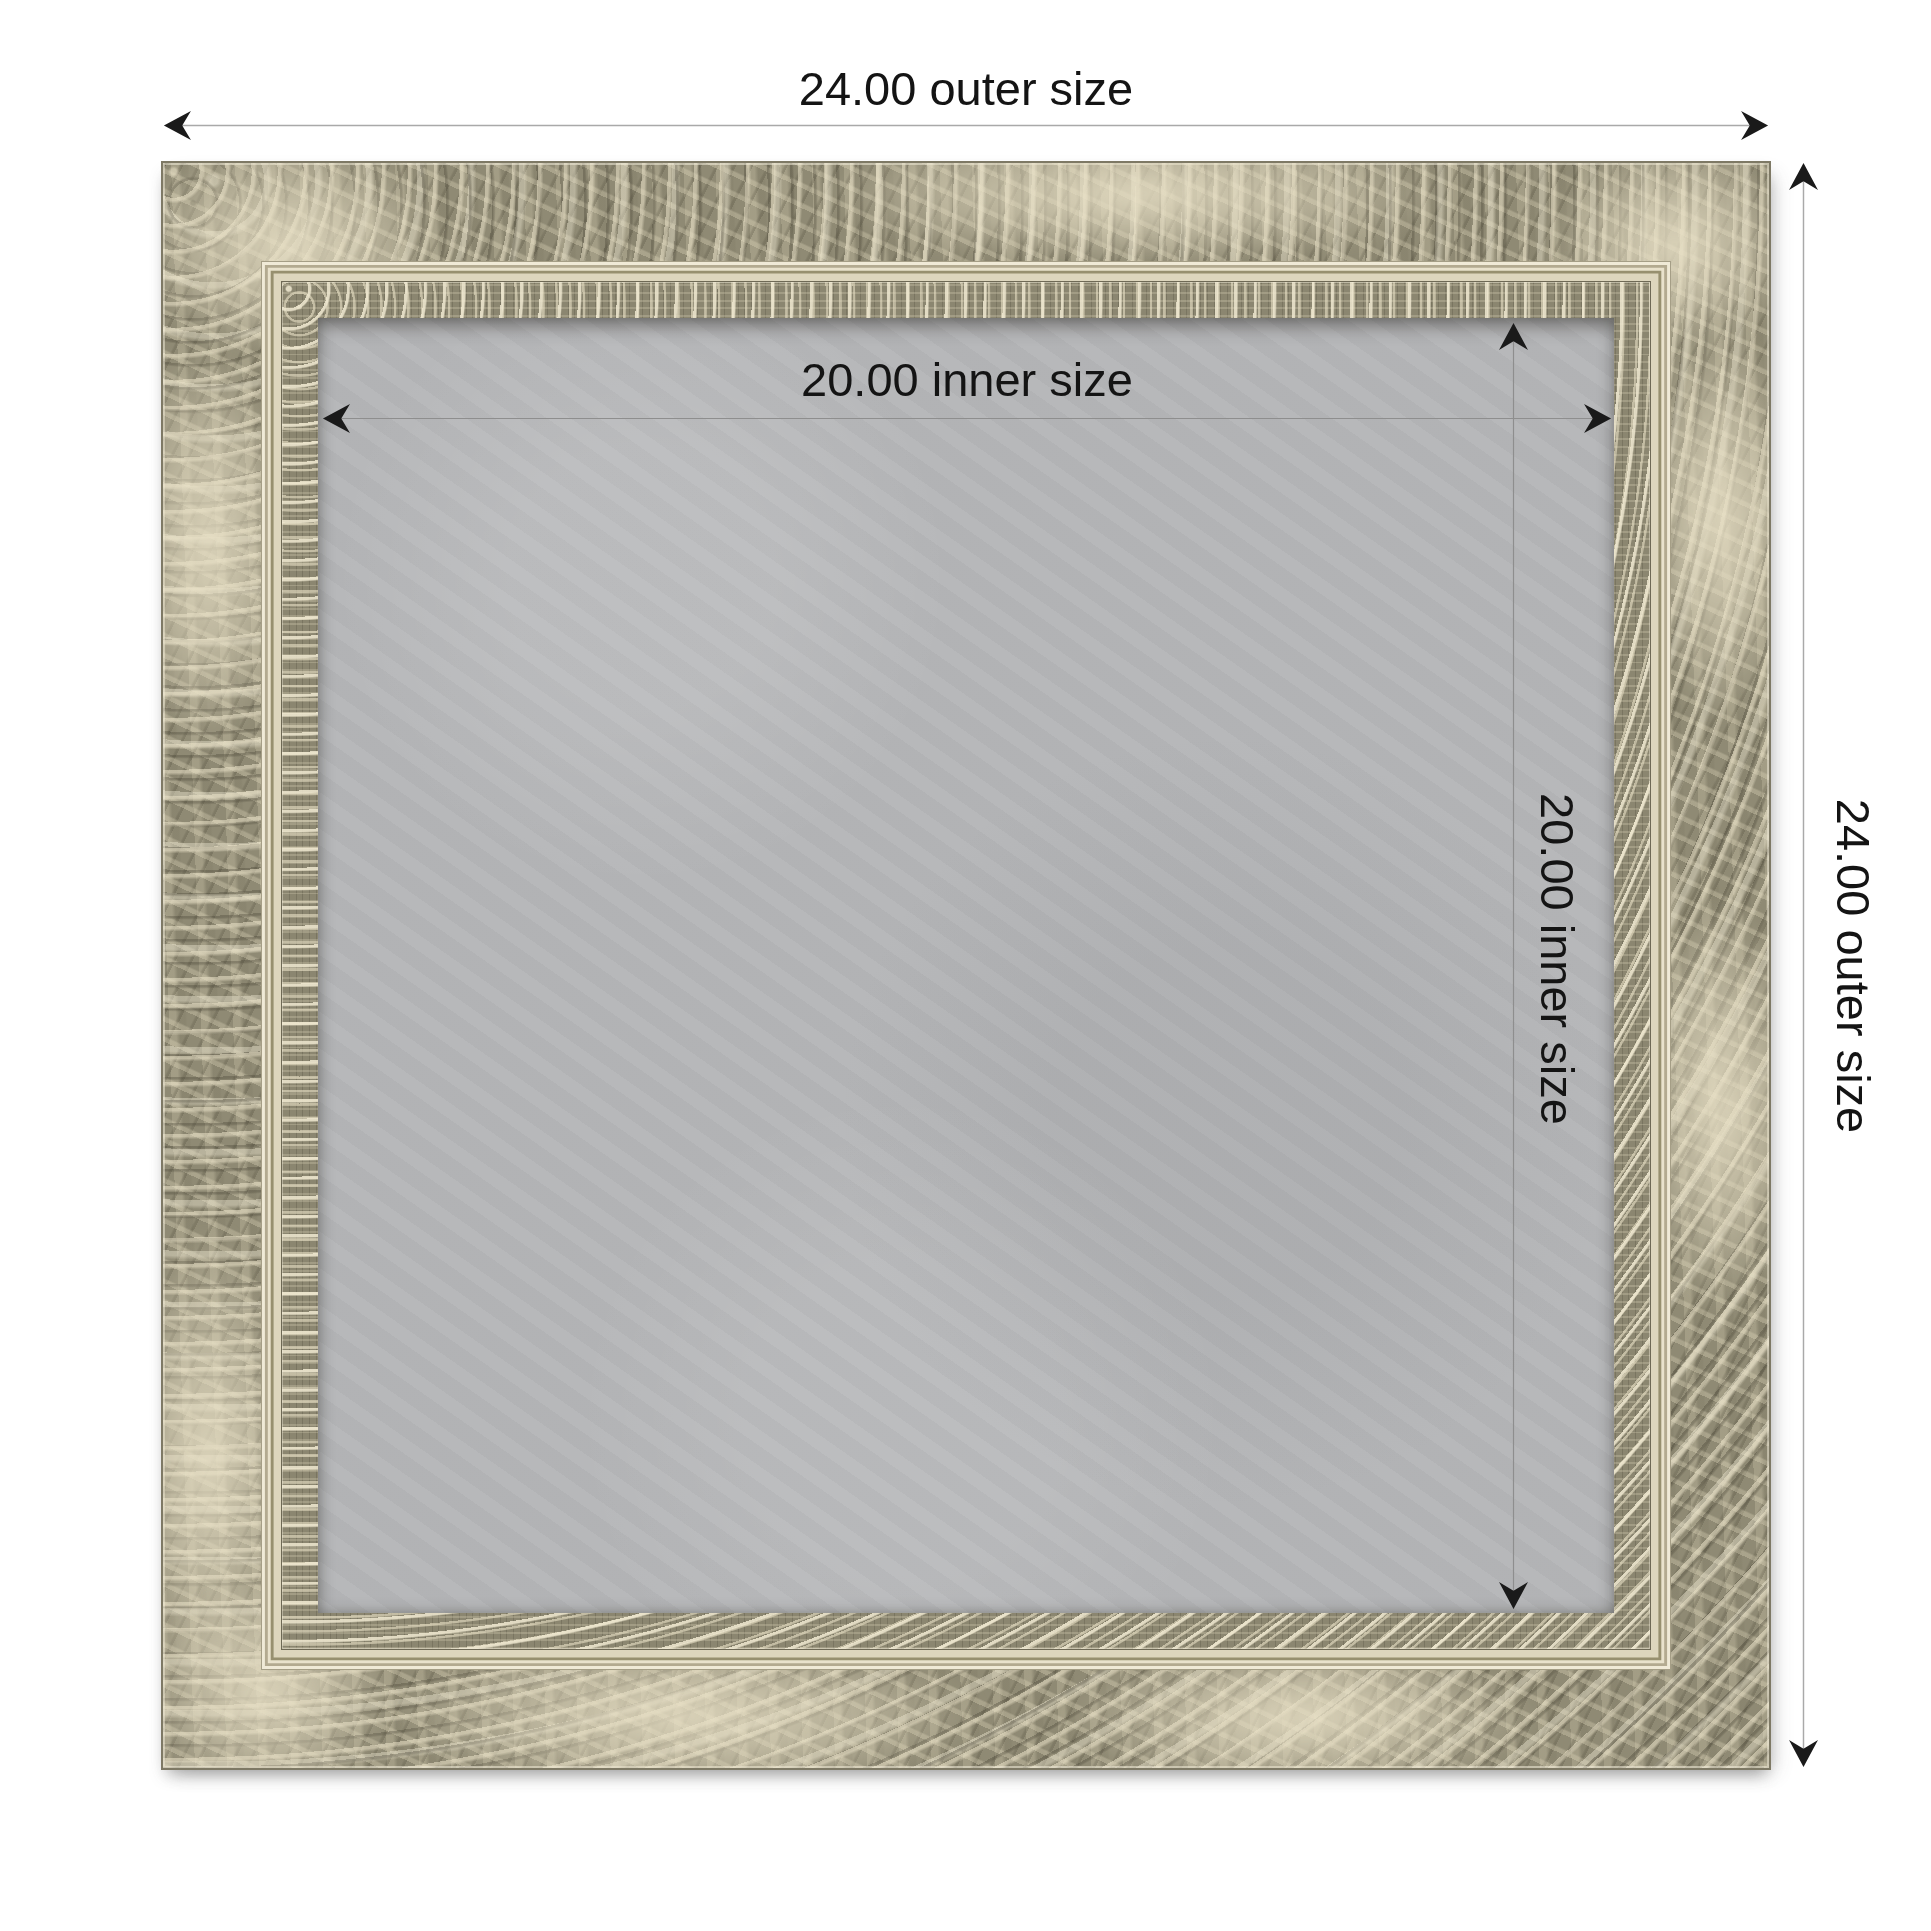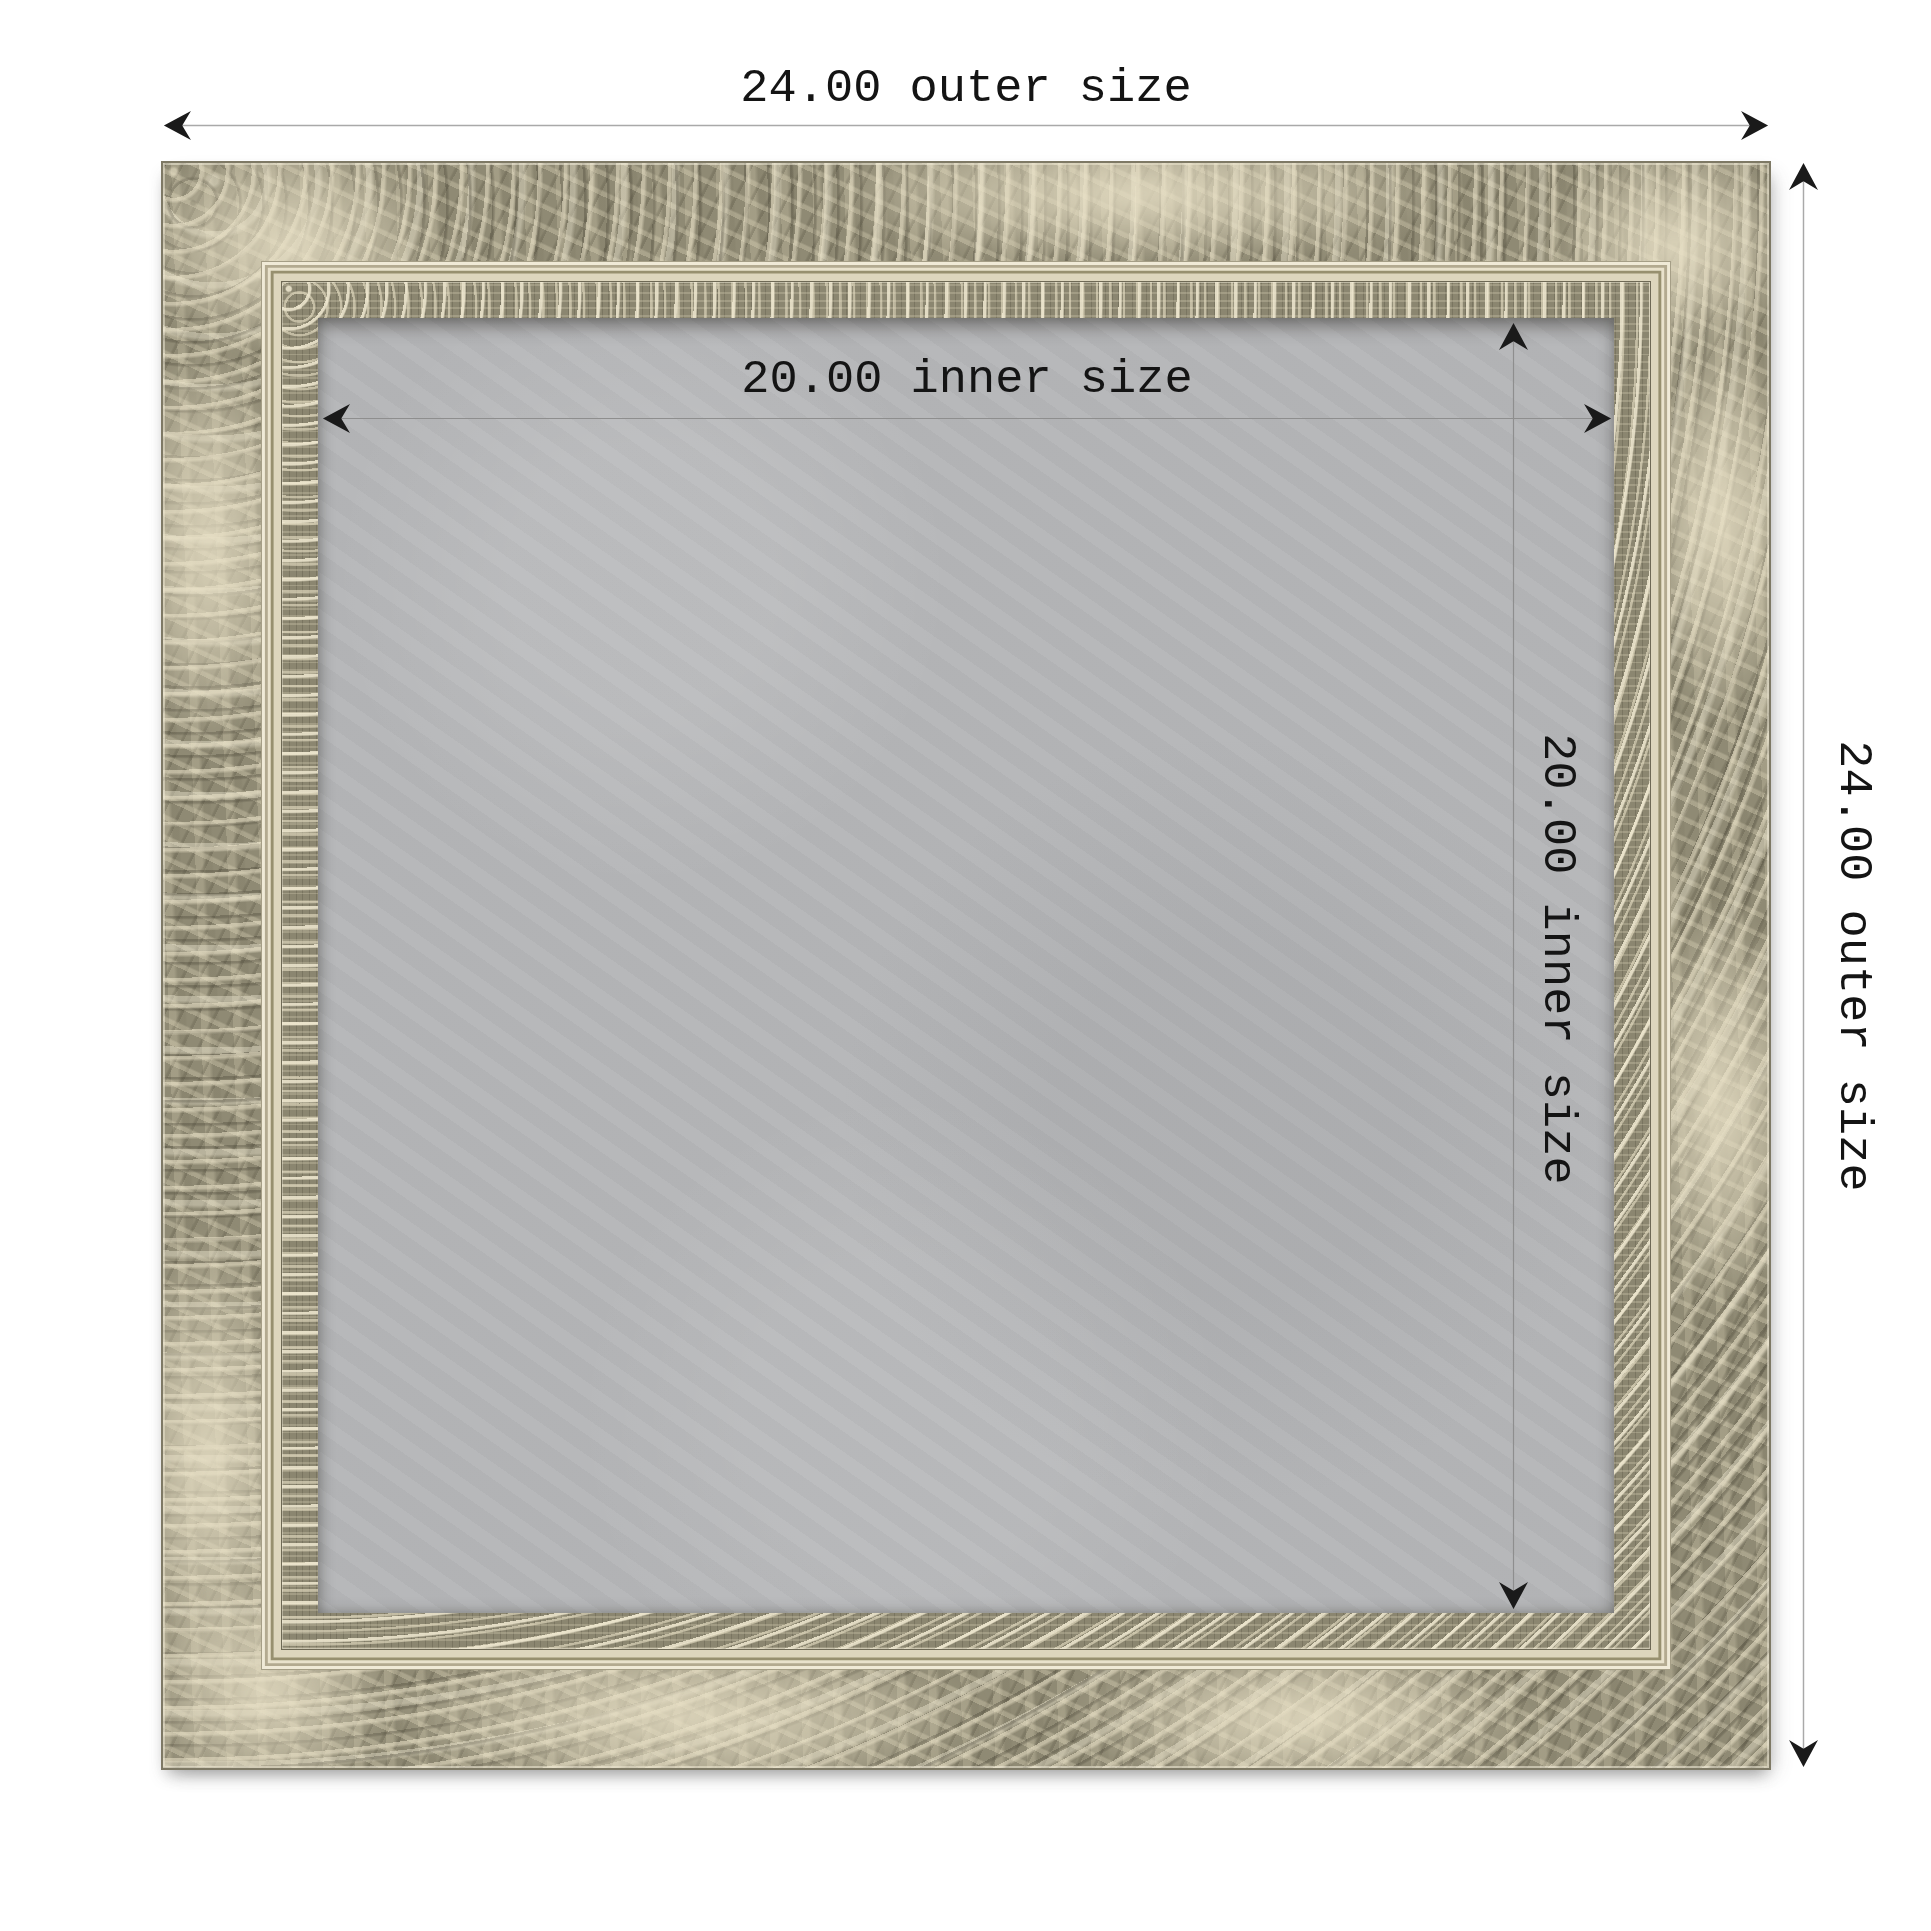--- a/index.html
+++ b/index.html
@@ -15,21 +15,21 @@
     --frame-edge:#7e7965;
   }
   *{margin:0;padding:0;box-sizing:border-box;}
   html,body{width:1931px;height:1931px;}
   body{
     background:var(--background);
     font-family:"Liberation Sans", sans-serif;
     position:relative;
     overflow:hidden;
   }
-  .stage{position:absolute;inset:0;font-family:Liberation Mono, monospace;}
+  .stage{position:absolute;inset:0;}
 
   
   .frame{
     position:absolute;
     left:161px;top:161px;width:1610px;height:1609px;
     border:2.9px solid var(--frame-edge);
     padding:98px;
     overflow:hidden;
     background-color:var(--frame-base);
     background-image:

